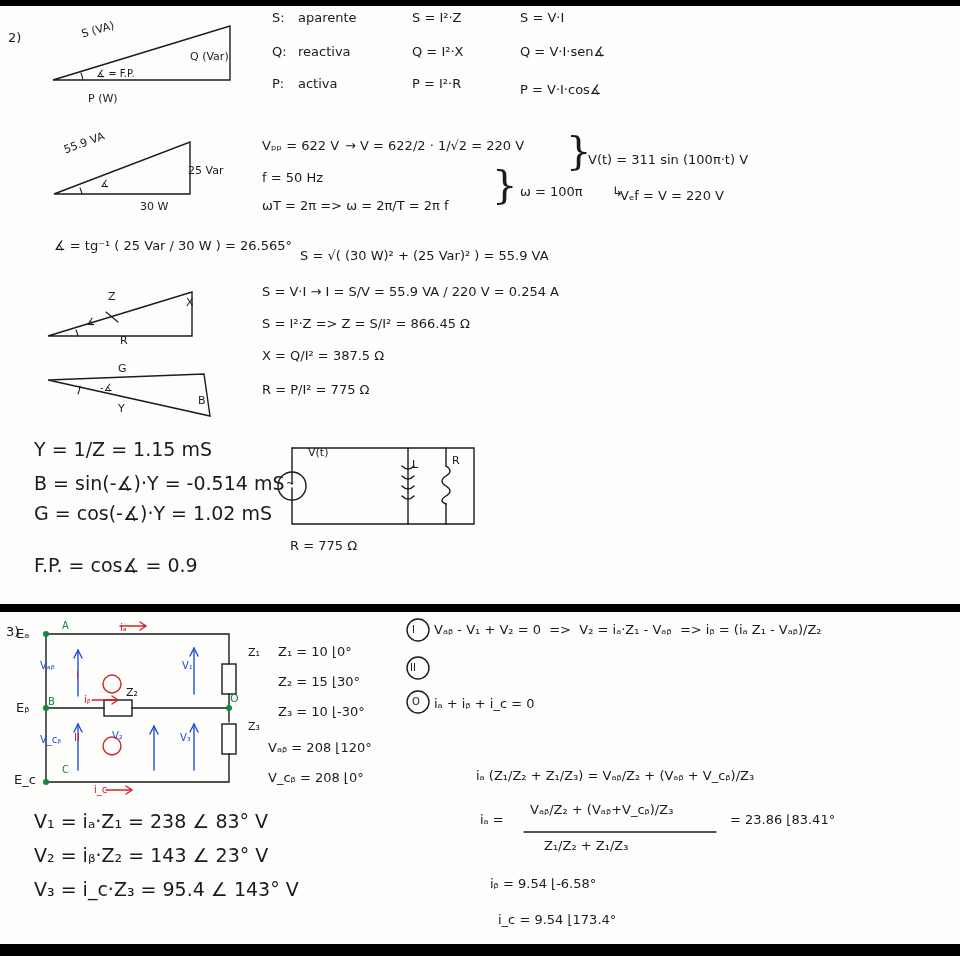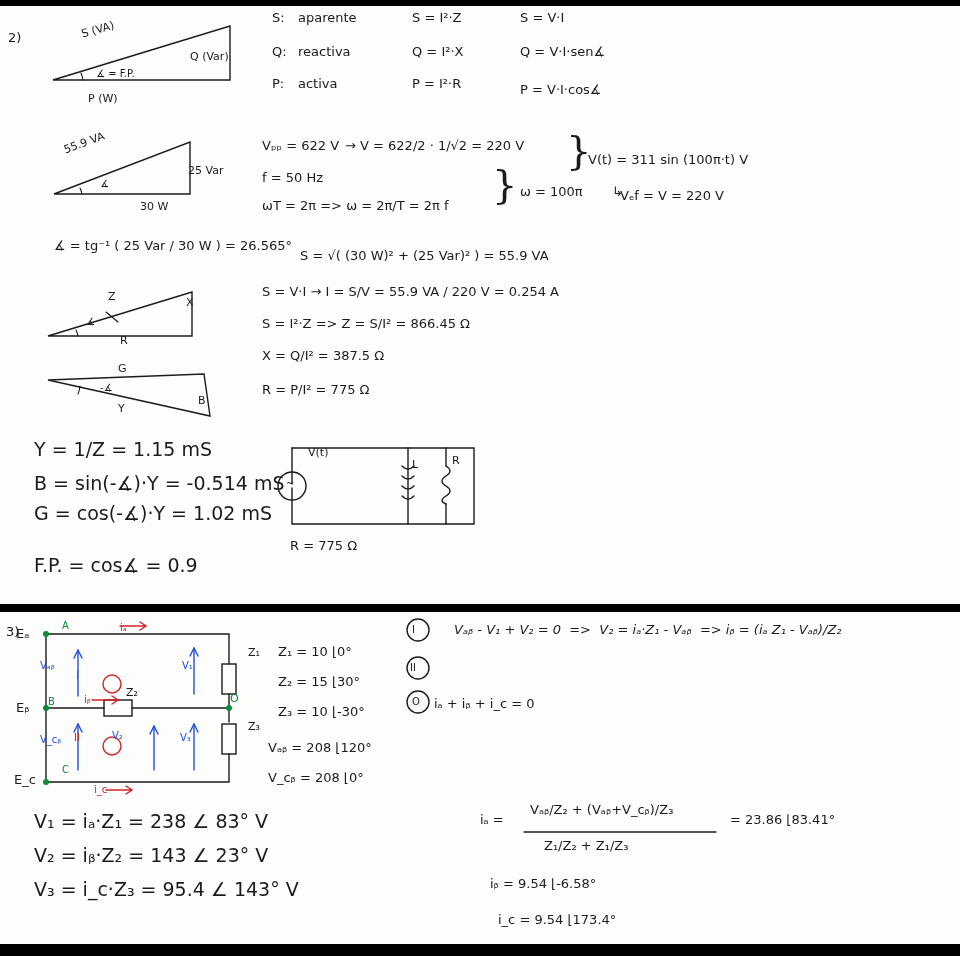--- a/index.html
+++ b/index.html
@@ -205,22 +205,23 @@
 
     <svg style="left:406px;top:6px;" width="24" height="170">
       <circle class="ln" cx="12" cy="12" r="11" fill="none"></circle>
       <circle class="ln" cx="12" cy="50" r="11" fill="none"></circle>
       <circle class="ln" cx="12" cy="84" r="11" fill="none"></circle>
     </svg>
     <div class="hw xs" style="left:412px;top:12px;">I</div>
     <div class="hw xs" style="left:410px;top:50px;">II</div>
     <div class="hw xs" style="left:412px;top:84px;">O</div>
 
-    <div class="hw t" style="left:454px;top:10px;font-style:italic;">Vₐᵦ - V₁ + V₂ = 0  =&gt;  V₂ = iₐ·Z₁ - Vₐᵦ  =&gt; iᵦ = (iₐ Z₁ - Vₐᵦ)/Z₂</div>
+    <div class="hw t" style="left:434px;top:10px;">Vₐᵦ - V₁ + V₂ = 0  =&gt;  V₂ = iₐ·Z₁ - Vₐᵦ  =&gt; iᵦ = (iₐ Z₁ - Vₐᵦ)/Z₂</div>
     <div class="hw t" style="left:434px;top:84px;">iₐ + iᵦ + i_c = 0</div>
+    <div class="hw t" style="left:476px;top:156px;">iₐ (Z₁/Z₂ + Z₁/Z₃) = Vₐᵦ/Z₂ + (Vₐᵦ + V_cᵦ)/Z₃</div>
 
     <div class="hw t" style="left:480px;top:200px;">iₐ =</div>
     <div class="hw t" style="left:530px;top:190px;">Vₐᵦ/Z₂ + (Vₐᵦ+V_cᵦ)/Z₃</div>
     <svg style="left:524px;top:218px;" width="200" height="4">
       <path class="ln" d="M0,2 L192,2"></path>
     </svg>
     <div class="hw t" style="left:544px;top:226px;">Z₁/Z₂ + Z₁/Z₃</div>
     <div class="hw t" style="left:730px;top:200px;">= 23.86 ⌊83.41°</div>
 
     <div class="hw t" style="left:490px;top:264px;">iᵦ = 9.54 ⌊-6.58°</div>

